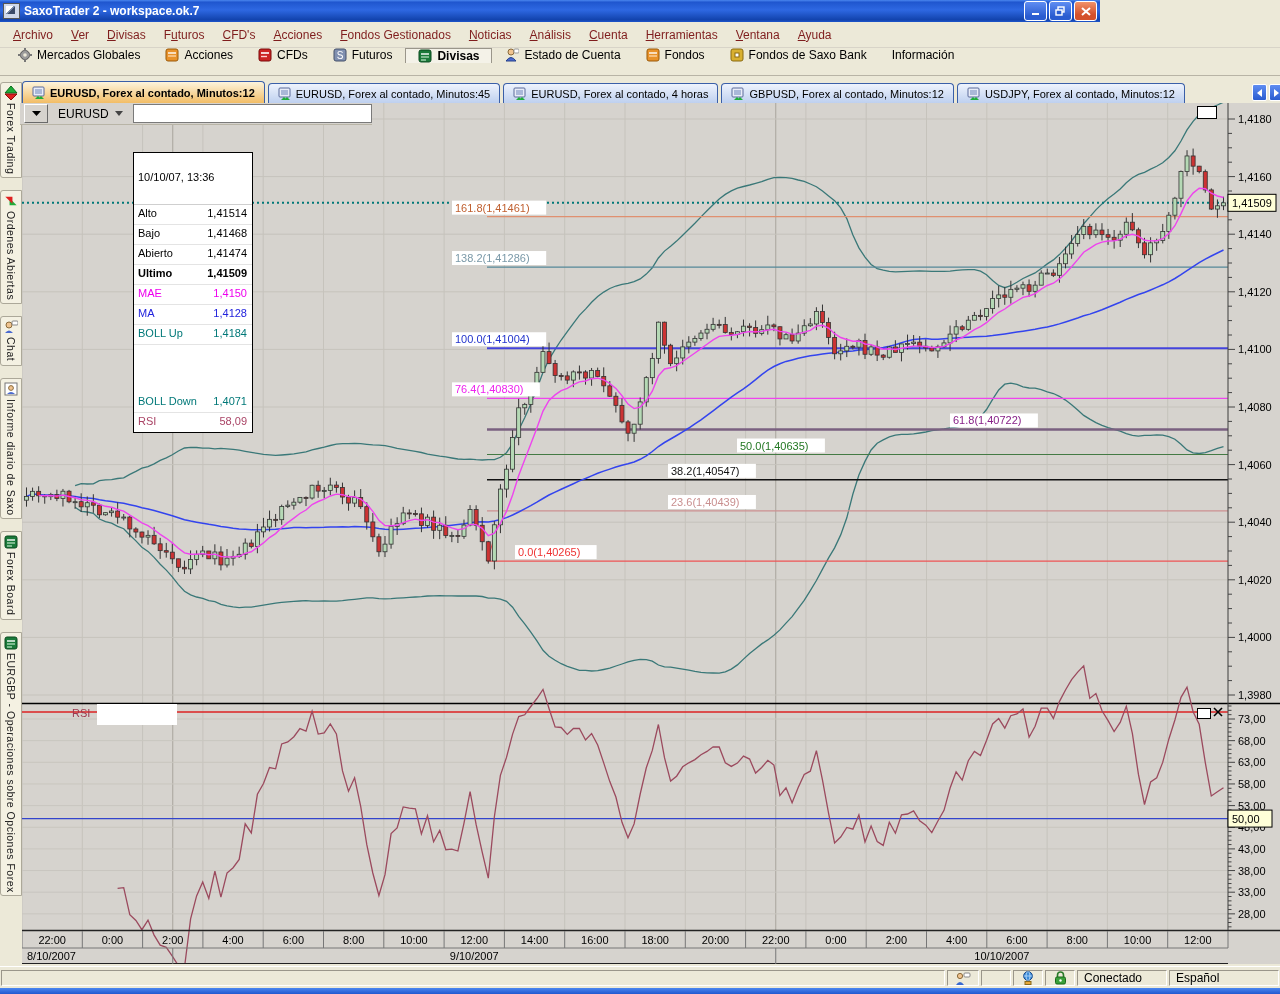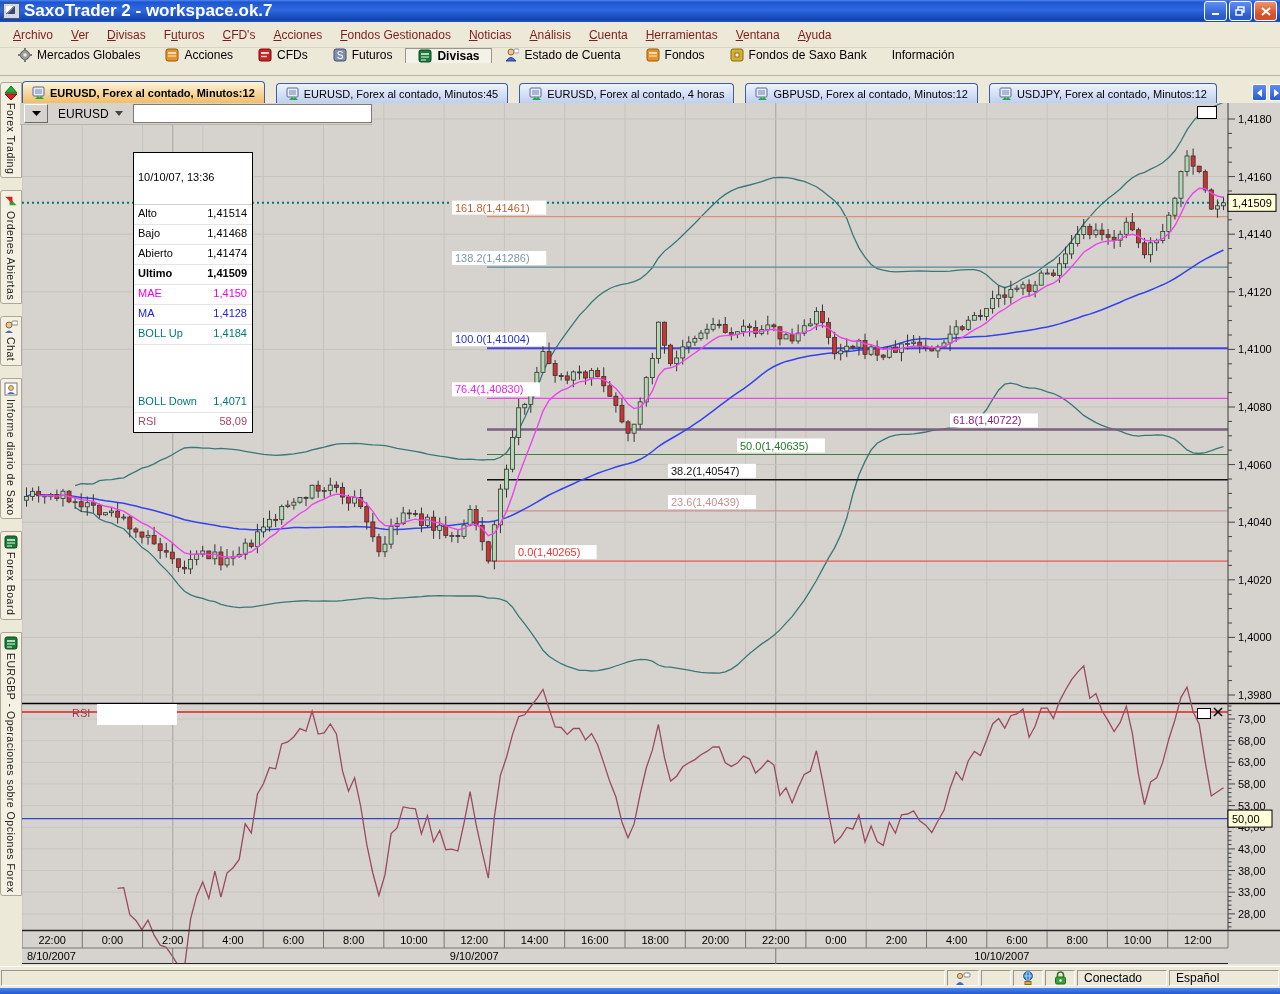--- a/index.html
+++ b/index.html
@@ -1,22 +1,22 @@
 <!DOCTYPE html>
 <html><head>
 <meta charset="utf-8">
 <style>
   html,body{margin:0;padding:0;}
   body{width:1280px;height:994px;overflow:hidden;position:relative;
        font-family:"Liberation Sans",sans-serif;font-size:11px;background:#ece9d8;}
   .abs{position:absolute;}
   
-  .titlebar{left:0;top:0;width:1280px;height:22px;
+  .titlebar{left:0;top:0;width:1100px;height:22px;
     background:linear-gradient(180deg,#4a86ef 0%,#1f56cf 10%,#2e68e2 45%,#1243ad 90%,#1c55cc 100%);
-    display:flex;align-items:center;color:#fff;font-weight:bold;font-size:17px;justify-content:center;}
+    display:flex;align-items:center;color:#fff;font-weight:bold;font-size:12px;justify-content:center;}
   .app-icon{width:15px;height:14px;margin:0 4px 0 3px;background:#cfd8ea;border:1px solid #555;
     display:inline-block;position:relative;}
   .app-icon::after{content:"";position:absolute;left:2px;top:2px;width:9px;height:8px;
     background:linear-gradient(135deg,#ffffff 45%,#7a8aa8 46%,#7a8aa8 55%,#3a4a68 56%);}
   .winbtns{margin-left:auto;display:flex;gap:2px;padding-right:3px;}
   .winbtn{width:21px;height:18px;border:1px solid #fff;border-radius:3px;
     background:linear-gradient(180deg,#5f8df2,#2a5cd0 80%);display:flex;align-items:center;justify-content:center;}
   .winbtn.close{background:linear-gradient(180deg,#f0926a,#d4502a 70%);}
   
   .menubar{left:0;top:22px;width:1280px;height:26px;background:#ece9d8;border-bottom:1px solid #d8d4c8;
@@ -29,21 +29,21 @@
   .tool-item{display:flex;align-items:center;gap:5px;padding:0 12px;font-size:12px;color:#000;}
   .tool-item.active{font-weight:bold;background:#f4f2e8;border:1px solid #9a968a;border-bottom:none;}
   .tool-sep{width:1px;background:#b8b4a6;margin:4px 0;}
   
   .sidebar{left:0;top:76px;width:22px;height:890px;background:#ece9d8;display:flex;flex-direction:column;
     gap:12px;padding-top:6px;box-sizing:border-box;align-items:center;}
   .vtab{width:20px;background:#f4f1e2;border:1px solid #aca899;border-radius:3px 0 0 3px;
     display:flex;flex-direction:column;align-items:center;padding:3px 0;gap:3px;}
   .vtab .vlabel{writing-mode:vertical-rl;font-size:10.5px;color:#222;letter-spacing:.5px;}
   
-  .tabsrow{left:22px;top:82px;width:1230px;height:21px;display:flex;align-items:flex-end;gap:11px;}
+  .tabsrow{left:22px;top:82px;width:1230px;height:21px;display:flex;align-items:flex-end;gap:3px;}
   .ctab{height:19px;display:flex;align-items:center;gap:4px;padding:0 9px;font-size:11px;color:#000;
     border:1px solid #3a5fa8;border-bottom:none;border-radius:4px 4px 0 0;
     background:linear-gradient(180deg,#eef3fd,#bed0ef);white-space:nowrap;}
   .ctab.active{height:21px;font-weight:bold;background:linear-gradient(180deg,#fdf4dc,#f2bd66);}
   .tab-scroll{left:1252px;top:84px;display:flex;gap:2px;}
   .sbtn{width:13px;height:15px;border:1px solid #fff;border-radius:2px;
     background:linear-gradient(180deg,#5f8df2,#2a5cd0);display:flex;align-items:center;justify-content:center;}
   
   .symbolbar{left:20px;top:103px;height:21px;display:flex;align-items:center;background:#d6d3ce;
     border-bottom:1px solid #b8b4a6;padding-left:4px;}

